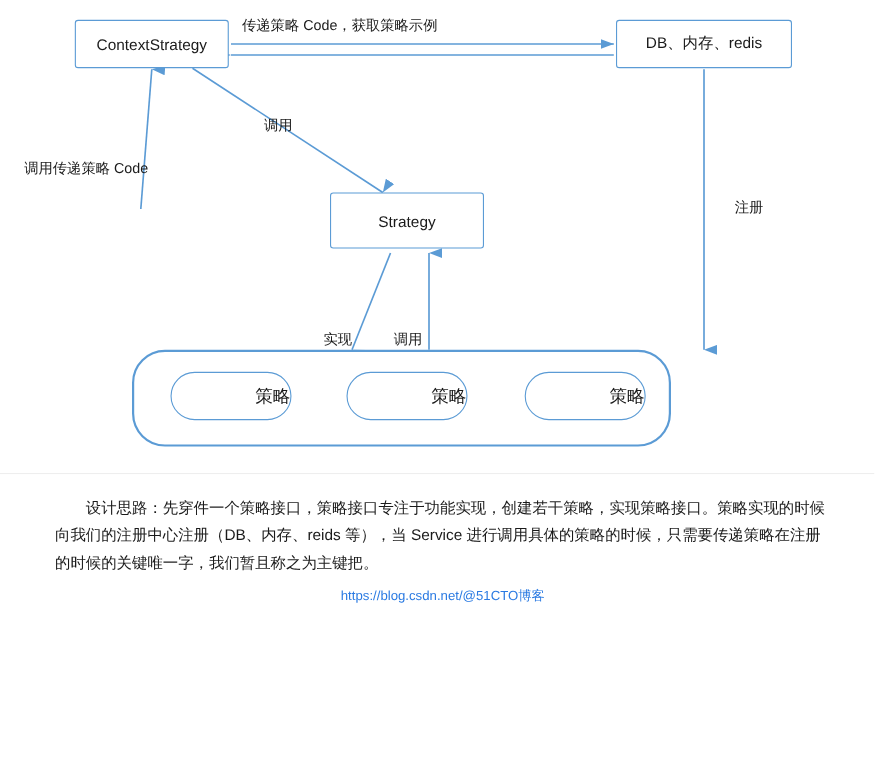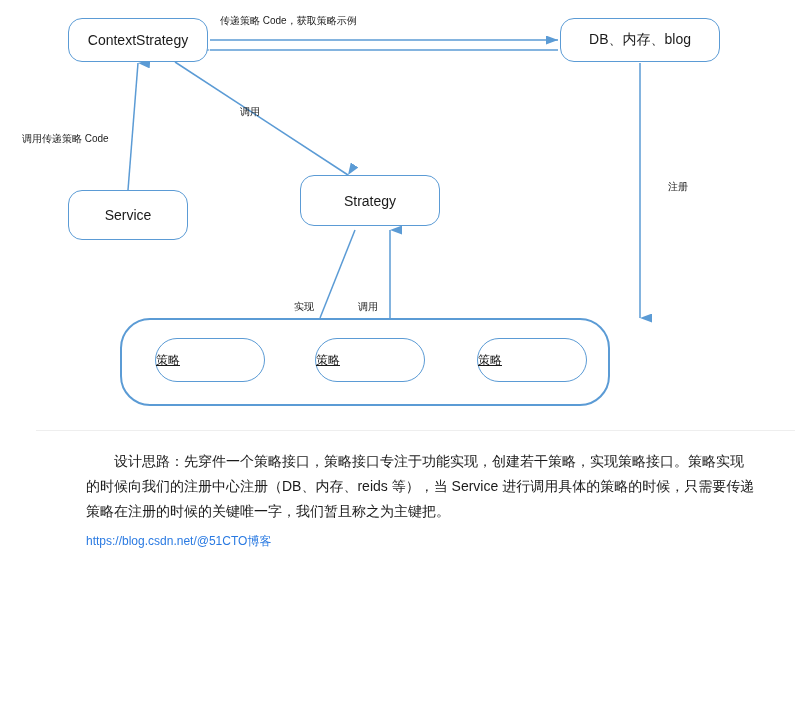--- a/index.html
+++ b/index.html
@@ -13,73 +13,71 @@
     }
     .diagram-area {
       position: relative;
       width: 795px;
       height: 430px;
       background: #fff;
     }
     .box {
       position: absolute;
       border: 1.5px solid #5b9bd5;
-      border-radius: 14px;
+      border-radius: 3px;
       background: #fff;
       display: flex;
       align-items: center;
       justify-content: center;
       font-size: 14px;
       color: #1a1a1a;
     }
     .box-round {
       position: absolute;
       border: 1.5px solid #5b9bd5;
       border-radius: 50px;
       background: #fff;
       display: flex;
       align-items: center;
-      justify-content: flex-start;
-      font-size: 12px;
+      justify-content: flex-end;
+      font-size: 16px;
       color: #1a1a1a;
-      text-decoration: underline;
     }
     .box-outer {
       position: absolute;
       border: 2px solid #5b9bd5;
       border-radius: 30px;
       background: #fff;
     }
     svg.arrows {
       position: absolute;
       top: 0; left: 0;
       width: 100%; height: 100%;
       overflow: visible;
       pointer-events: none;
     }
     .label-text {
       position: absolute;
-      font-size: 10px;
+      font-size: 13px;
       color: #1a1a1a;
       white-space: nowrap;
     }
     .text-area {
       padding: 18px 40px 20px 50px;
       font-size: 14px;
       line-height: 1.8;
       color: #1a1a1a;
       border-top: 1px solid #eee;
-      margin-left: 36px;
     }
     .text-area p {
       text-indent: 2em;
       margin-bottom: 4px;
     }
     .watermark {
-      text-align: left;
+      text-align: center;
       font-size: 12px;
       color: #aaa;
       margin-top: 6px;
     }
     .watermark span {
       color: #2a7ae2;
     }
   </style>
 </head>
 <body>
@@ -115,26 +113,23 @@
     <line x1="355" y1="230" x2="320" y2="318" stroke="#5b9bd5" stroke-width="1.5" marker-end="url(#arrowhead-down)"></line>
 
     <line x1="390" y1="318" x2="390" y2="230" stroke="#5b9bd5" stroke-width="1.5" marker-end="url(#arrowhead-up)"></line>
   </svg>
 
   <div class="box" style="left:68px; top:18px; width:140px; height:44px;">
     <span>ContextStrategy</span>
   </div>
 
   <div class="box" style="left:560px; top:18px; width:160px; height:44px;">
-    <span>DB、内存、blog</span>
+    <span>DB、内存、redis</span>
   </div>
 
-  <div class="box" style="left:68px; top:190px; width:120px; height:50px;">
-    <span>Service</span>
-  </div>
 
   <div class="box" style="left:300px; top:175px; width:140px; height:51px;text-align:center;">
     <span>Strategy</span>
   </div>
 
   <div class="box-outer" style="left:120px; top:318px; width:490px; height:88px;">
   </div>
 
   <div class="box-round" style="left:155px; top:338px; width:110px; height:44px;">
     <span>策略</span>
@@ -145,21 +140,21 @@
   </div>
 
   <div class="box-round" style="left:477px; top:338px; width:110px; height:44px;">
     <span>策略</span>
   </div>
 
   <div class="label-text" style="left:220px; top:14px;">
     <span>传递策略 Code，获取策略示例</span>
   </div>
 
-  <div class="label-text" style="left:22px; top:132px;">
+  <div class="label-text" style="left:22px; top:144px;">
     <span>调用传递策略 Code</span>
   </div>
 
   <div class="label-text" style="left:240px; top:105px;">
     <span>调用</span>
   </div>
 
   <div class="label-text" style="left:668px; top:180px;">
     <span>注册</span>
   </div>

